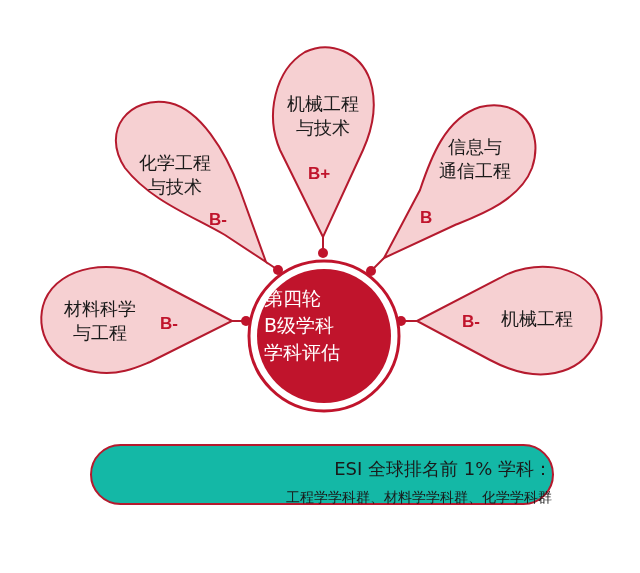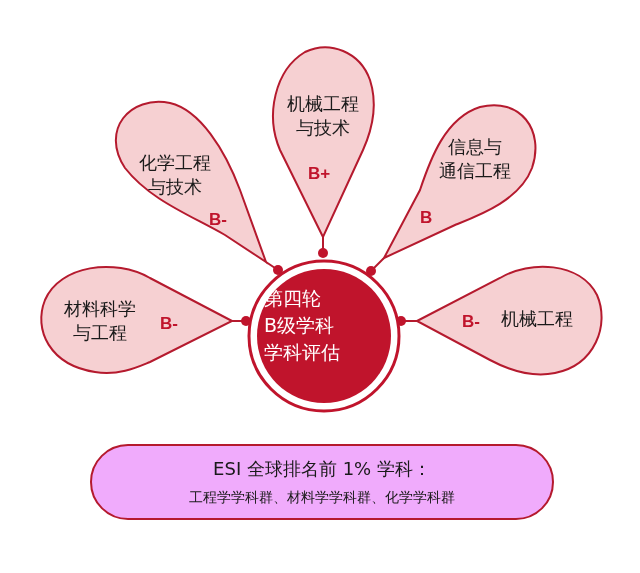--- a/index.html
+++ b/index.html
@@ -2,21 +2,21 @@
 <html><head>
 <meta charset="utf-8">
 <style>
   html, body { margin:0; padding:0; background:#ffffff; }
   body { width:640px; height:573px; position:relative; overflow:hidden;
          font-family:"DejaVu Sans", "Liberation Sans", sans-serif; }
   svg.diagram { position:absolute; left:0; top:0; }
   .label { position:absolute; text-align:center; color:#1a1a1a; font-size:18px; line-height:24px; white-space:nowrap; }
   .grade { position:absolute; color:#c0142c; font-weight:bold; font-size:17px; font-family:"Liberation Sans", sans-serif; white-space:nowrap; }
   .center-text { position:absolute; left:264px; top:285px; width:120px; color:#ffffff; font-size:19px; line-height:27px; }
-  .esi-box { position:absolute; left:90px; top:444px; width:464px; height:76px; border:2px solid #b51a2e; border-radius:41px; background:#f0abfc; box-sizing:border-box; text-align:center; }
+  .esi-box { position:absolute; left:90px; top:444px; width:464px; height:61px; border:2px solid #b51a2e; border-radius:41px; background:#14b8a6; box-sizing:border-box; text-align:right; }
   .esi-line1 { margin-top:9px; font-size:18px; line-height:28px; color:#1a1a1a; }
   .esi-line2 { font-size:14px; line-height:28px; color:#1a1a1a; }
 </style>
 </head>
 <body>
 
 <svg class="diagram" width="640" height="573" viewBox="0 0 640 573">
 
   <g>
     <path d="M232 321 L150 278 C115 258 60 265 45 300 C33 330 50 365 95 372 C120 376 140 366 150 362 Z" fill="#f6d0d2" stroke="#b51a2e" stroke-width="2"></path>

